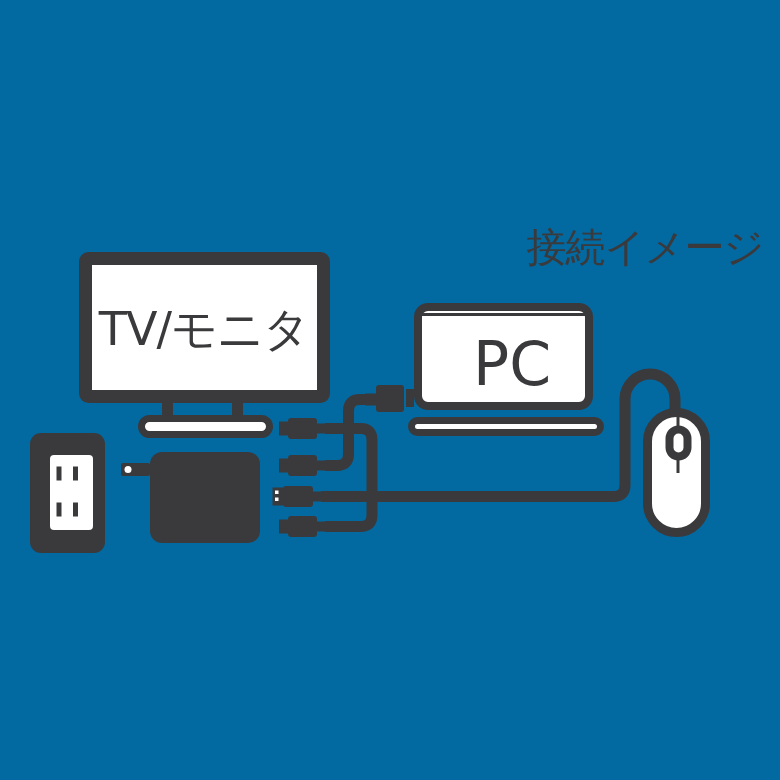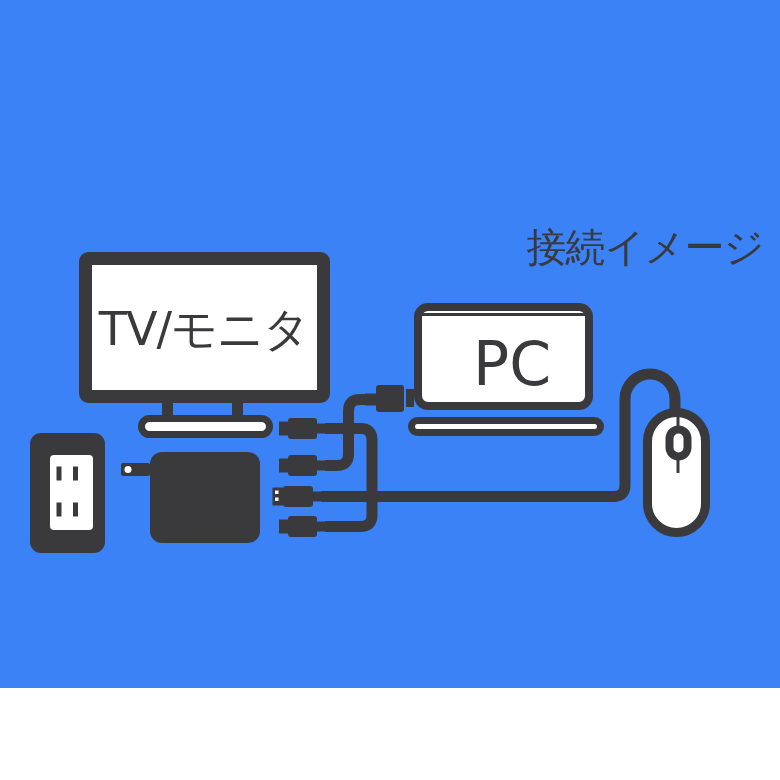--- a/index.html
+++ b/index.html
@@ -1,19 +1,19 @@
 <!DOCTYPE html>
 <html><head>
 <meta charset="utf-8">
 <style>
   html,body{margin:0;padding:0;background:#ffffff;}
   .stage{
     position:relative;
-    width:780px;height:688px;
-    background:#3b82f6;
+    width:780px;height:780px;
+    background:#0369a1;
     font-family:"DejaVu Sans","Liberation Sans",sans-serif;
     overflow:hidden;
   }
   svg{display:block;}
   .ink-fill{fill:#3a3a3c;}
   .white-fill{fill:#ffffff;}
   .cable{stroke:#3a3a3c;stroke-width:11;fill:none;}
   .outline-thick{stroke:#3a3a3c;stroke-width:13;fill:#ffffff;}
   .outline-med{stroke:#3a3a3c;stroke-width:8;fill:#ffffff;}
   .outline-base{stroke:#3a3a3c;stroke-width:7;fill:#ffffff;}

